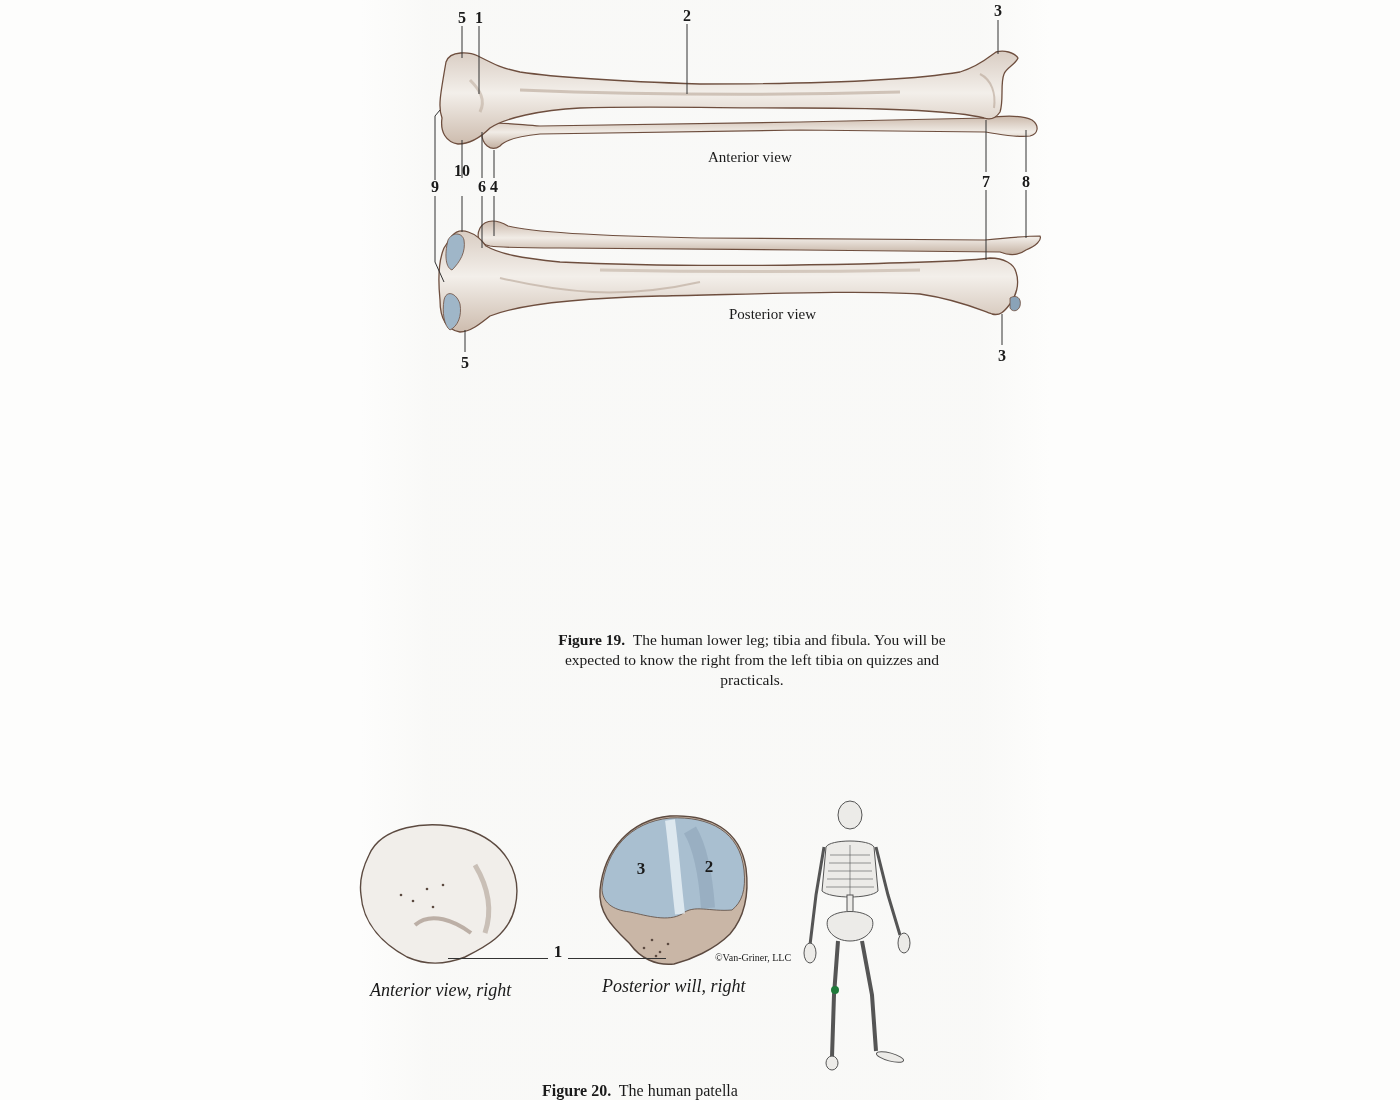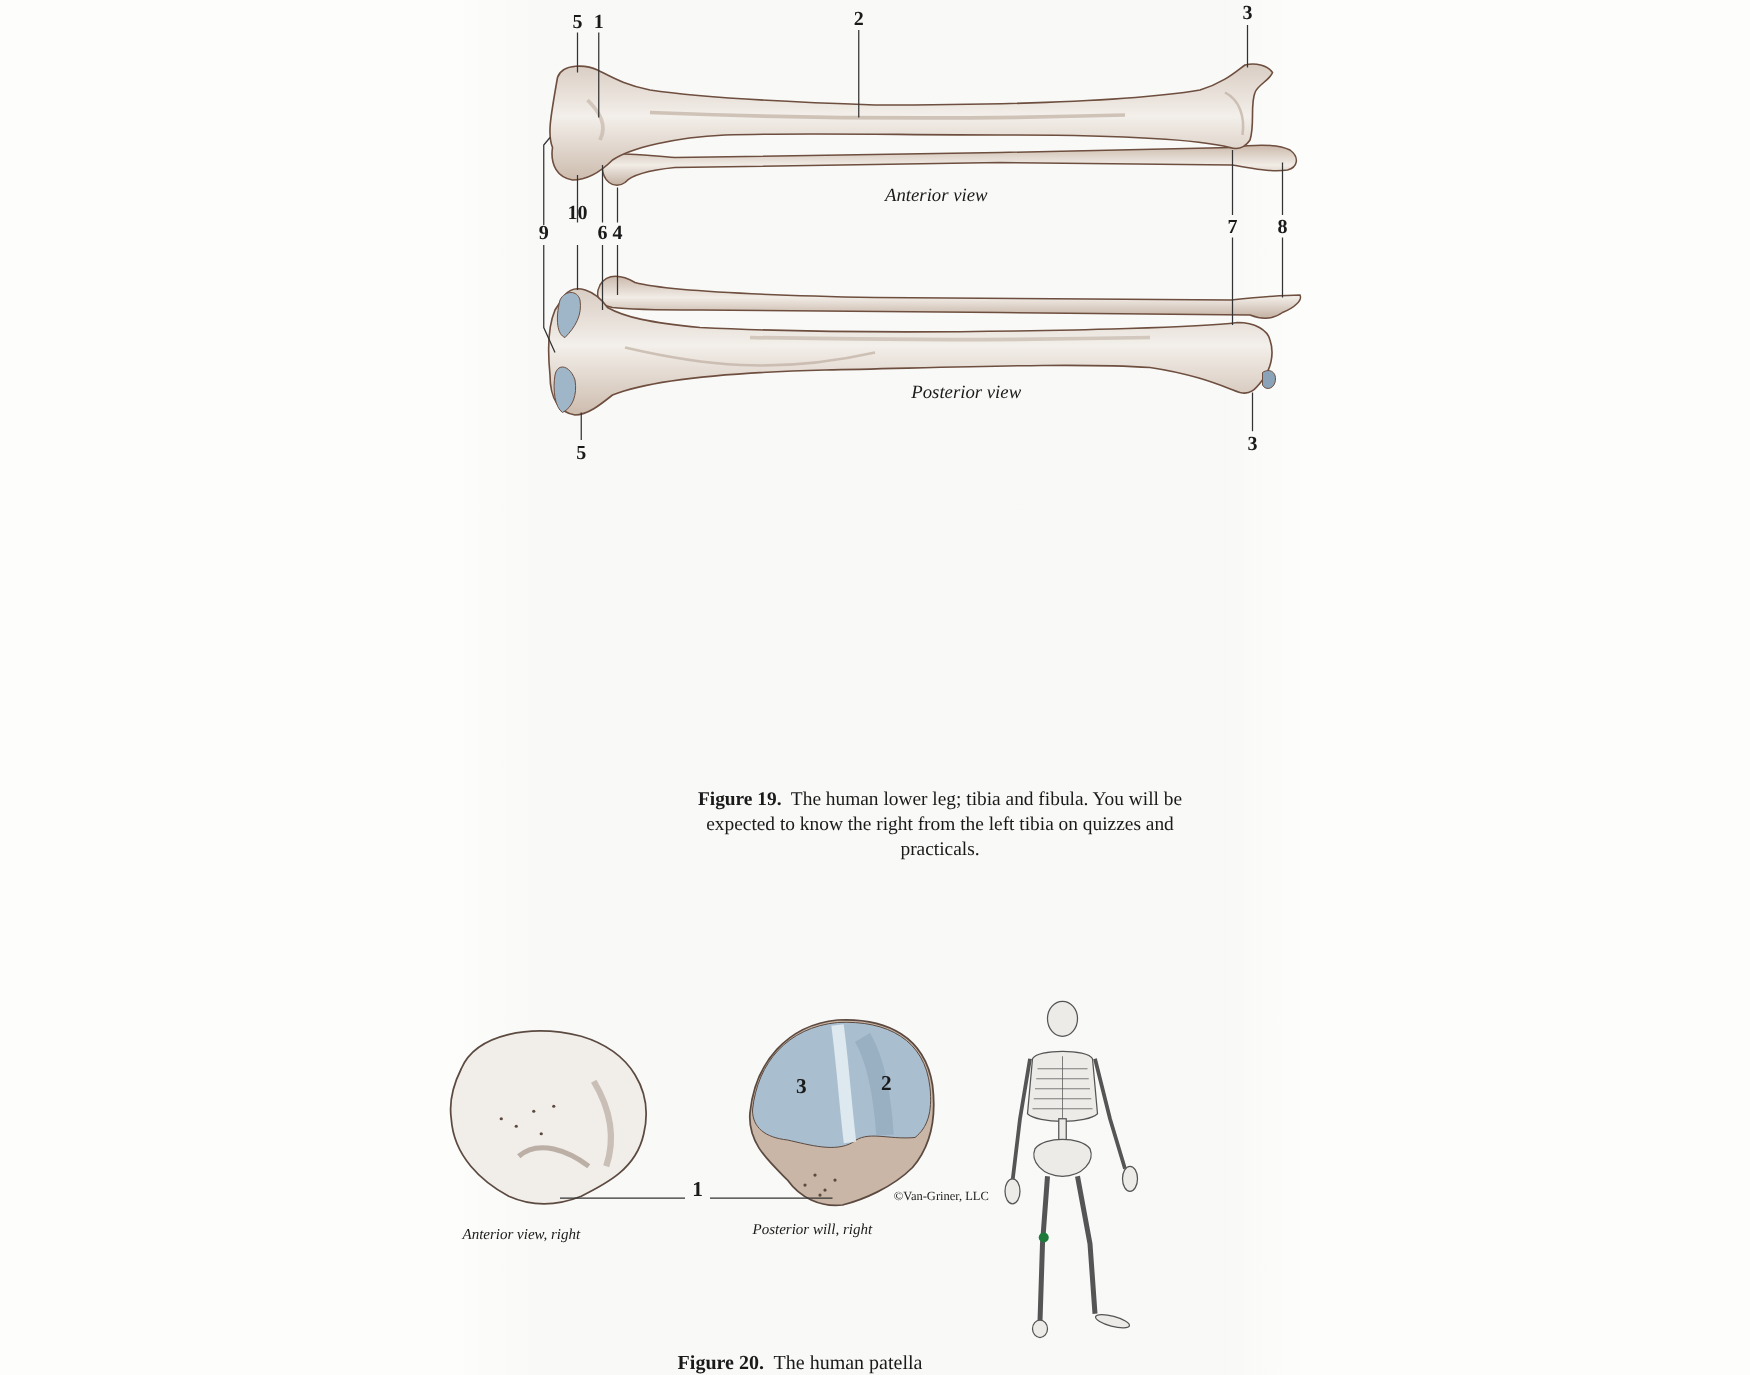--- a/index.html
+++ b/index.html
@@ -7,26 +7,26 @@
     width:1400px; height:1100px; position:relative; overflow:hidden;
     background:#fdfdfc;
     font-family:"Liberation Serif", "DejaVu Serif", serif;
     color:#1a1a1a;
   }
   .page-shade {
     position:absolute; left:360px; top:0; width:690px; height:1100px;
     background:linear-gradient(90deg, rgba(240,240,238,0.0), rgba(246,246,244,0.6) 10%, rgba(246,246,244,0.6) 90%, rgba(240,240,238,0.0));
   }
   .num { position:absolute; font-weight:bold; font-size:16px; line-height:16px; transform:translateX(-50%); }
-  .view-label { position:absolute; font-style:italic; font-size:15px; }
+  .view-label { position:absolute; font-size:15px; }
   .leader { position:absolute; background:#333; }
   svg { position:absolute; overflow:visible; }
   .caption { position:absolute; text-align:center; font-size:15.5px; line-height:20px; }
   .caption b { font-weight:bold; }
-  .patella-label { position:absolute; font-style:italic; font-size:12px; }
+  .patella-label { position:absolute; font-style:italic; font-size:18px; }
   .copyright { position:absolute; font-size:10px;padding-left:12px; }
 </style>
 </head>
 <body>
 
 <div class="page-shade"></div>
 
 <div>
 
   <svg width="1400" height="200" style="left:0;top:0;">

